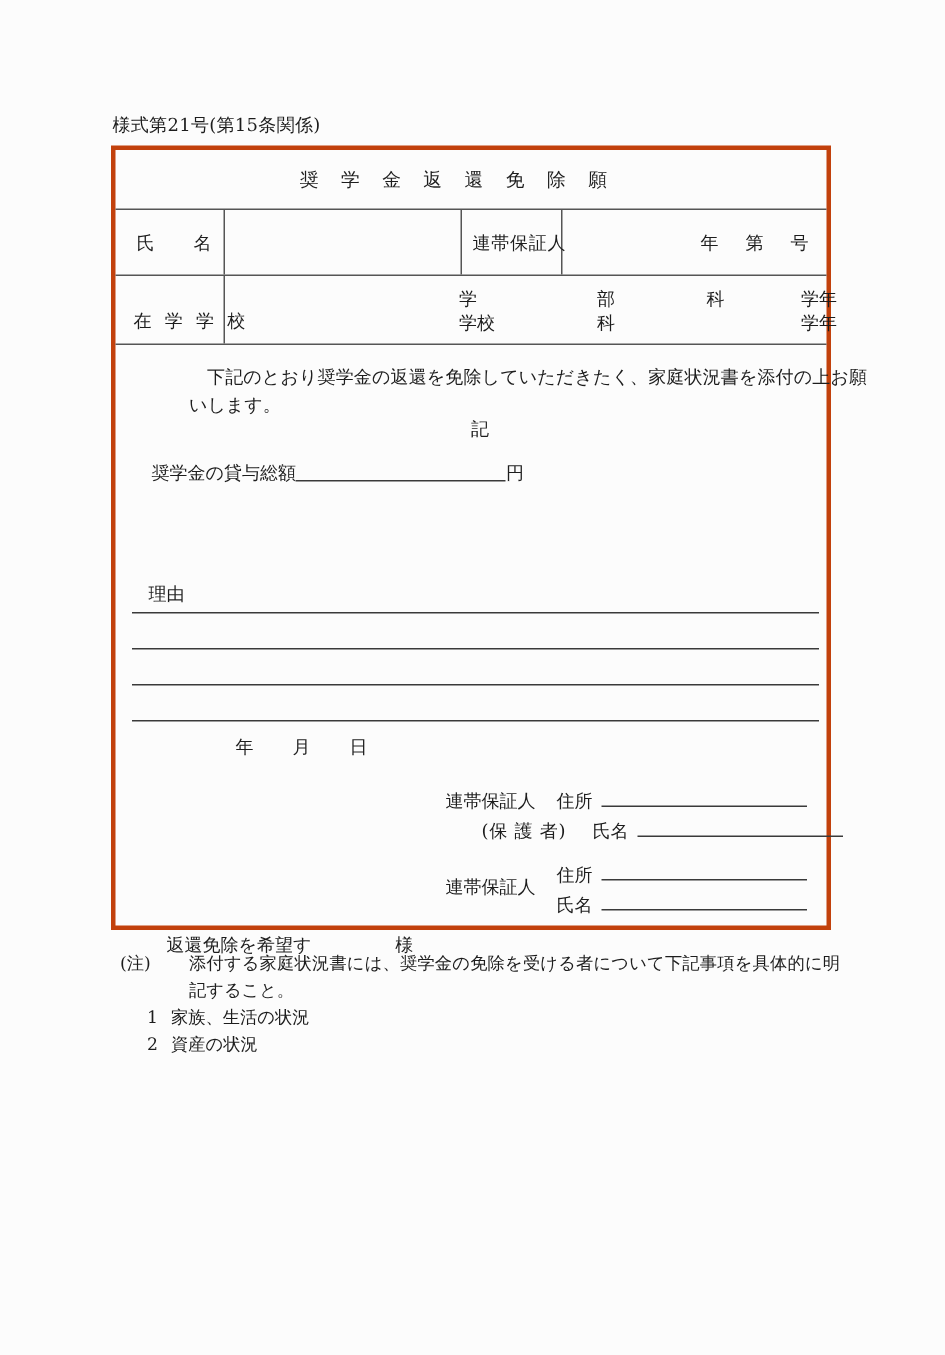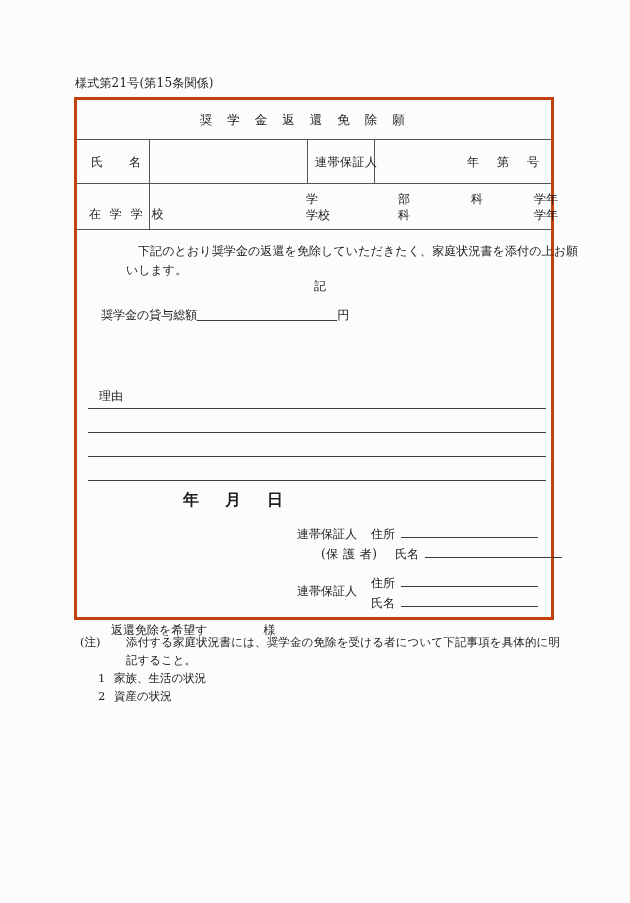--- a/index.html
+++ b/index.html
@@ -194,25 +194,24 @@
   }
   .rule {
     position: absolute;
     left: 11px;
     width: 458px;
     height: 0;
     border-bottom: 1px solid #3a3a3a;
   }
   .date-line {
     position: absolute;
-    left: 106px;
+    left: 80px;
     top: 260px;
-    font-size: 16px;
-    white-space: nowrap;
-    font-weight: bold;
+    font-size: 12px;
+    white-space: nowrap;
   }
   .date-line .sp { display: inline-block; width: 26px; }
   
   .guarantor {
     position: absolute;
     font-size: 12px;
   }
   .g1 { left: 220px; top: 294px; }
   .g2 { left: 220px; top: 343px; }
   .g-row {

